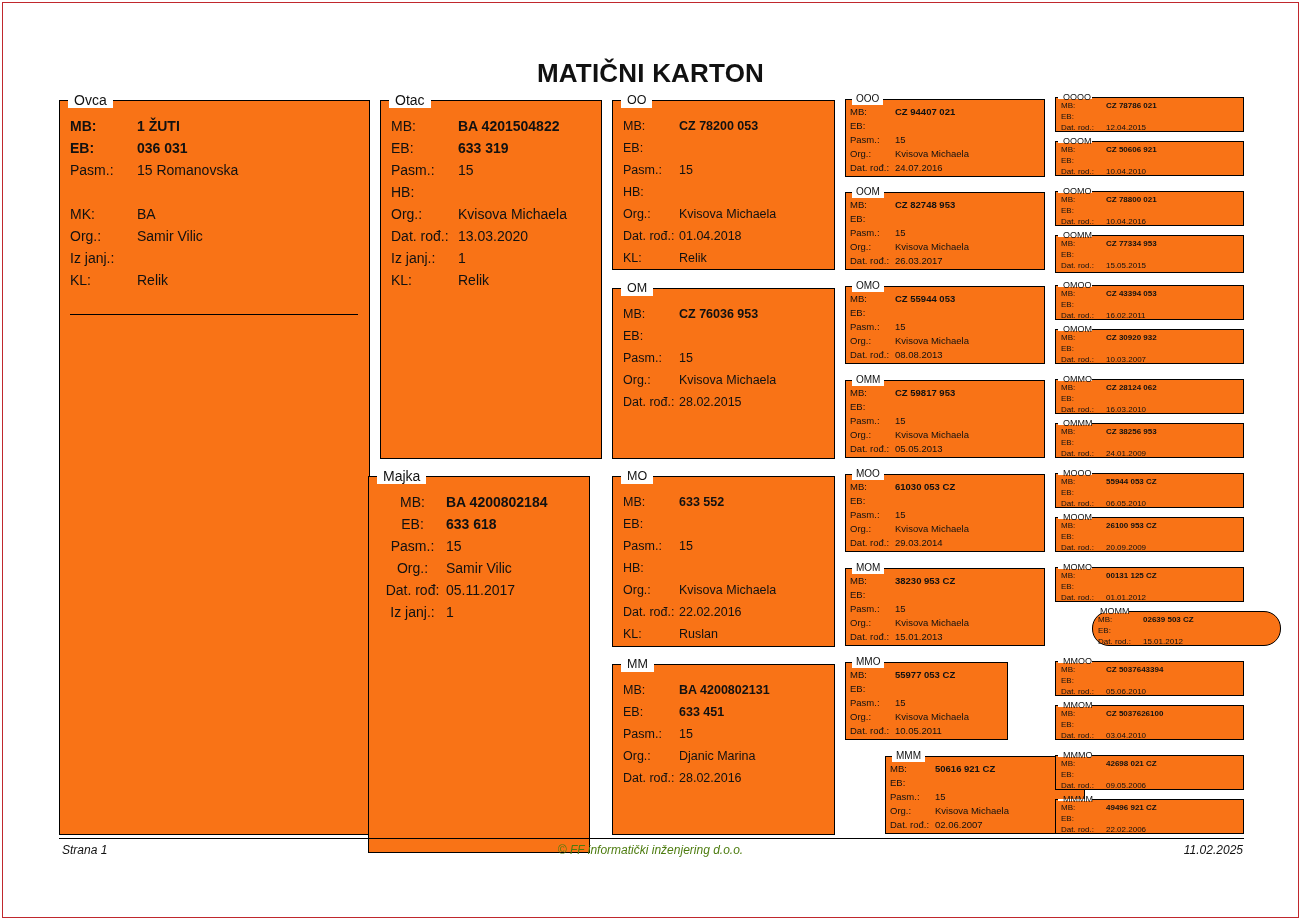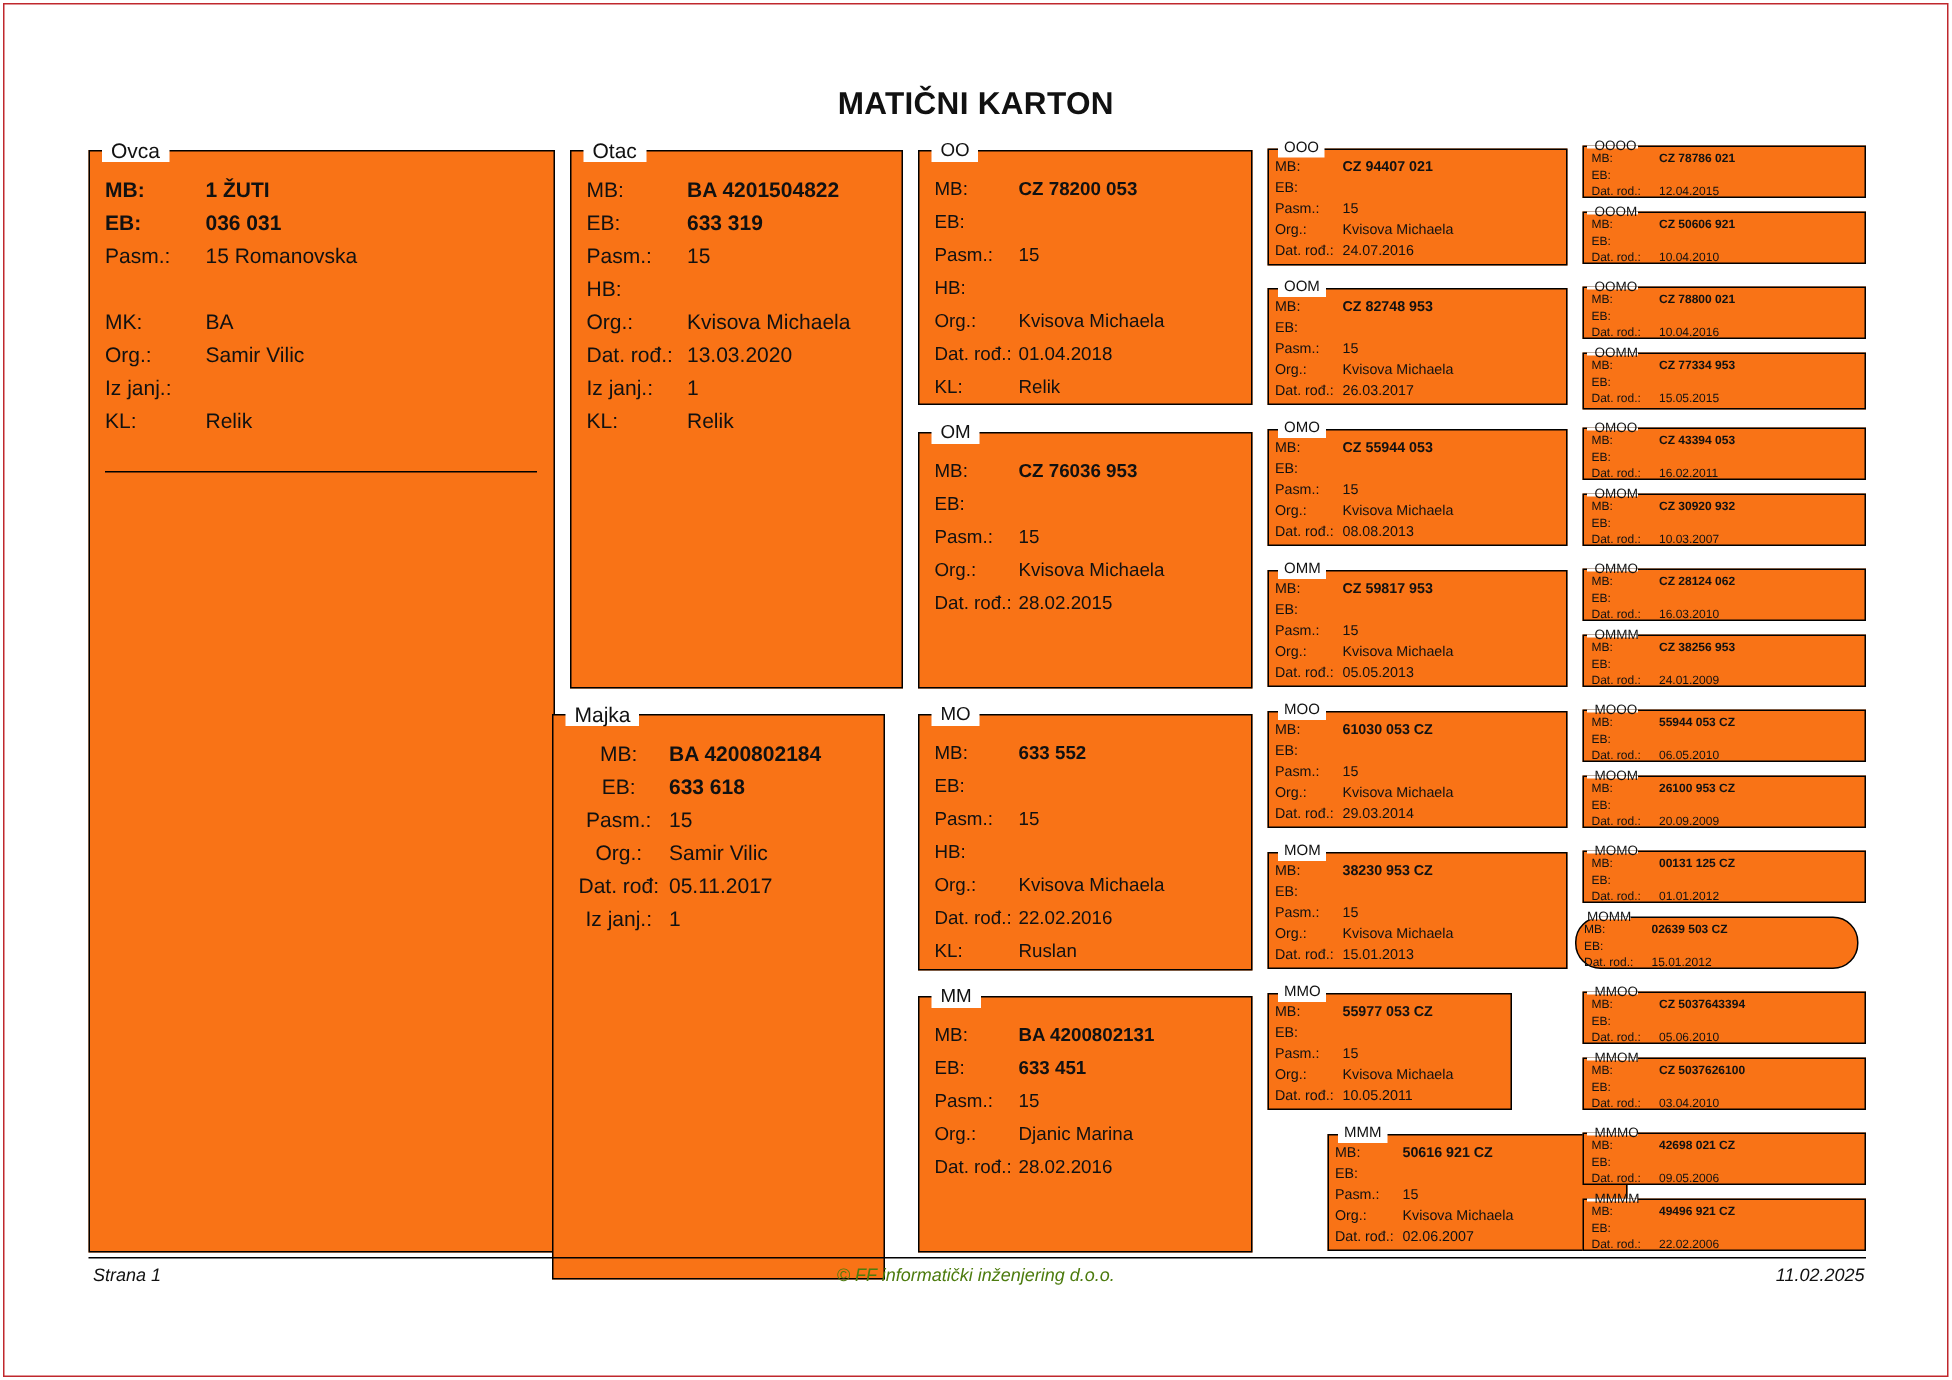--- a/index.html
+++ b/index.html
@@ -1,19 +1,19 @@
 <!DOCTYPE html>
 <html><head>
 <meta charset="utf-8">
 <style>
   * { box-sizing: border-box; margin: 0; padding: 0; }
   html, body { width: 1301px; height: 920px; background: #ffffff; overflow: hidden; }
   body { font-family: "Liberation Sans", sans-serif; color: #111; position: relative; }
   .page-frame { position: absolute; left: 2px; top: 2px; width: 1297px; height: 916px; border: 1px solid #c0282d; }
-  .title { position: absolute; left: 0; width: 1301px; top: 58px; text-align: center; font-size: 21px; font-weight: bold; letter-spacing: 0.2px; }
+  .title { position: absolute; left: 0; width: 1301px; top: 58px; text-align: center; font-size: 26px; font-weight: bold; letter-spacing: 0.2px; }
 
   .box { position: absolute; border: 1px solid #000; background: #f97316; }
   .legend { position: absolute; top: -9px; left: 8px; background: #fff; padding: 0 6px; line-height: 16px; }
   .rows { position: absolute; left: 10px; right: 8px; }
   .row { display: flex; white-space: nowrap; }
   .row .lbl { flex: none; }
   .row .val { flex: none; }
   .bold { font-weight: bold; }
 
   
@@ -675,21 +675,21 @@
         <div class="row">
           <span class="lbl">EB:</span>
           <span class="val"></span>
         </div>
         <div class="row">
           <span class="lbl">Dat. rod.:</span>
           <span class="val">01.01.2012</span>
         </div>
       </div>
     </div>
-    <div class="box sm5" style="left: 1050px; top: 611px; width: 189px; height: 35px; border-radius: 17px;">
+    <div class="box sm5" style="left: 1092px; top: 611px; width: 189px; height: 35px; border-radius: 17px;">
       <span class="legend-bg"></span>
       <span class="legend">MOMM</span>
       <div class="rows">
         <div class="row">
           <span class="lbl">MB:</span>
           <span class="val bold">02639 503 CZ</span>
         </div>
         <div class="row">
           <span class="lbl">EB:</span>
           <span class="val"></span>

